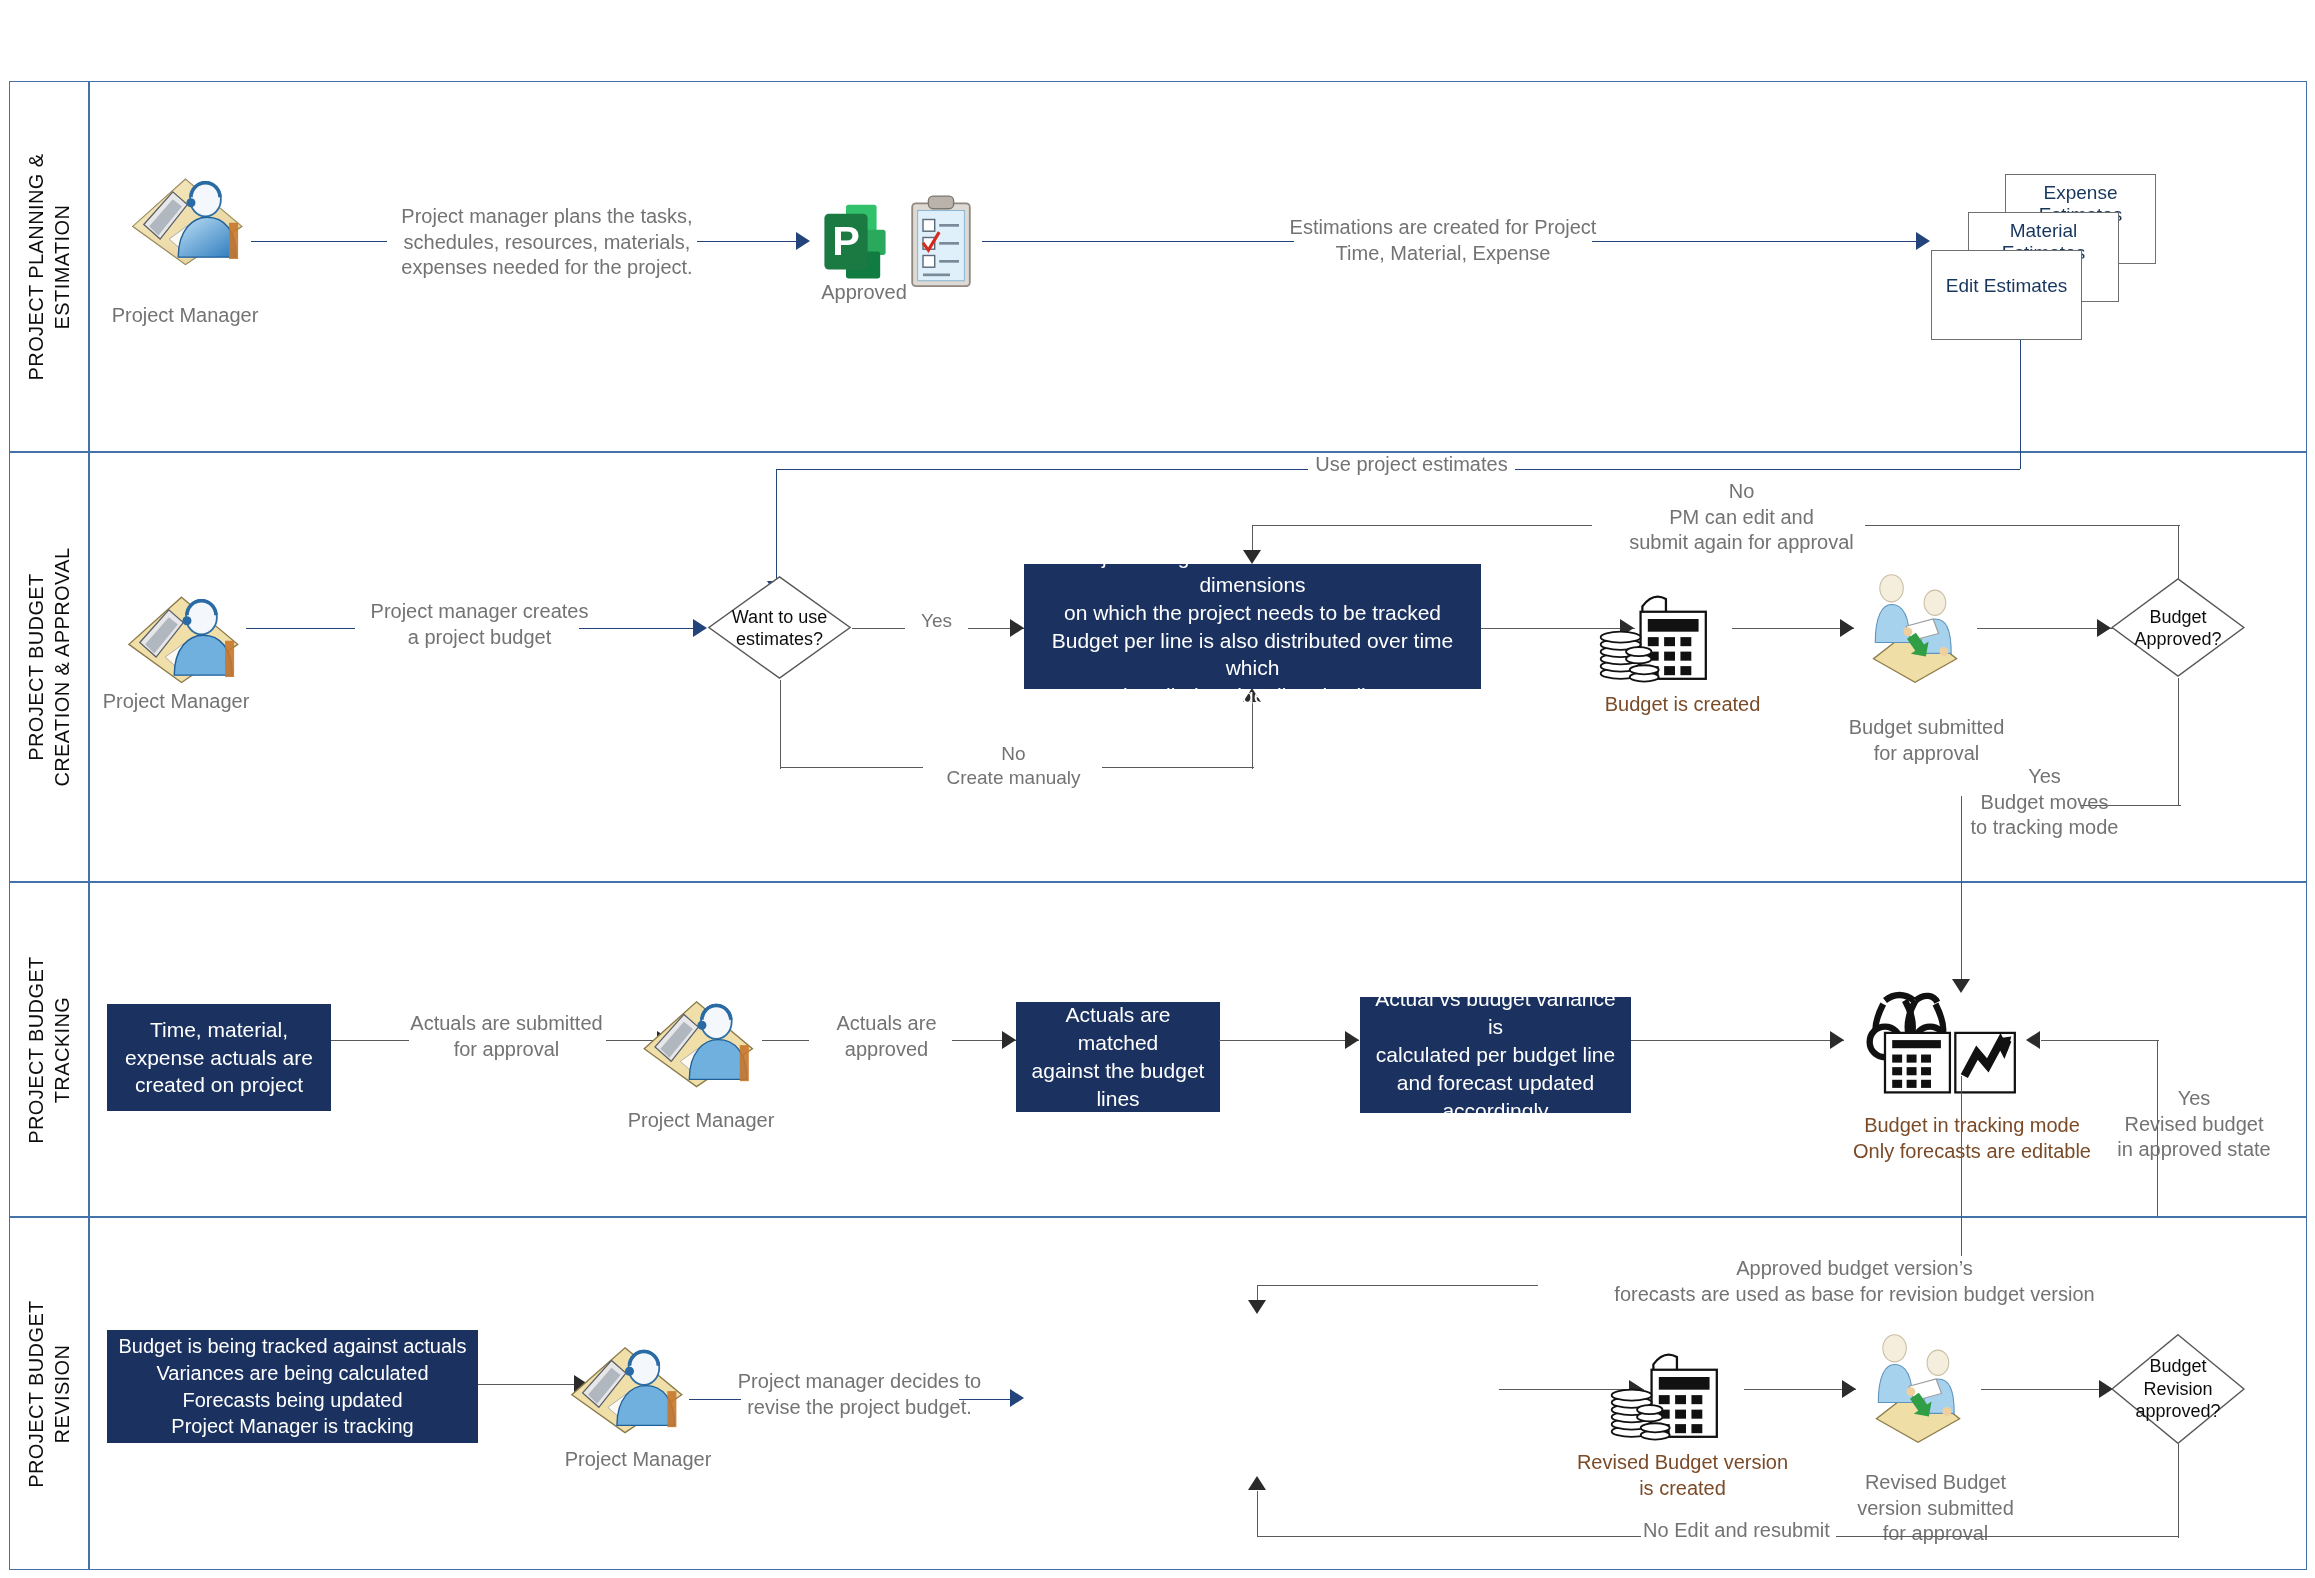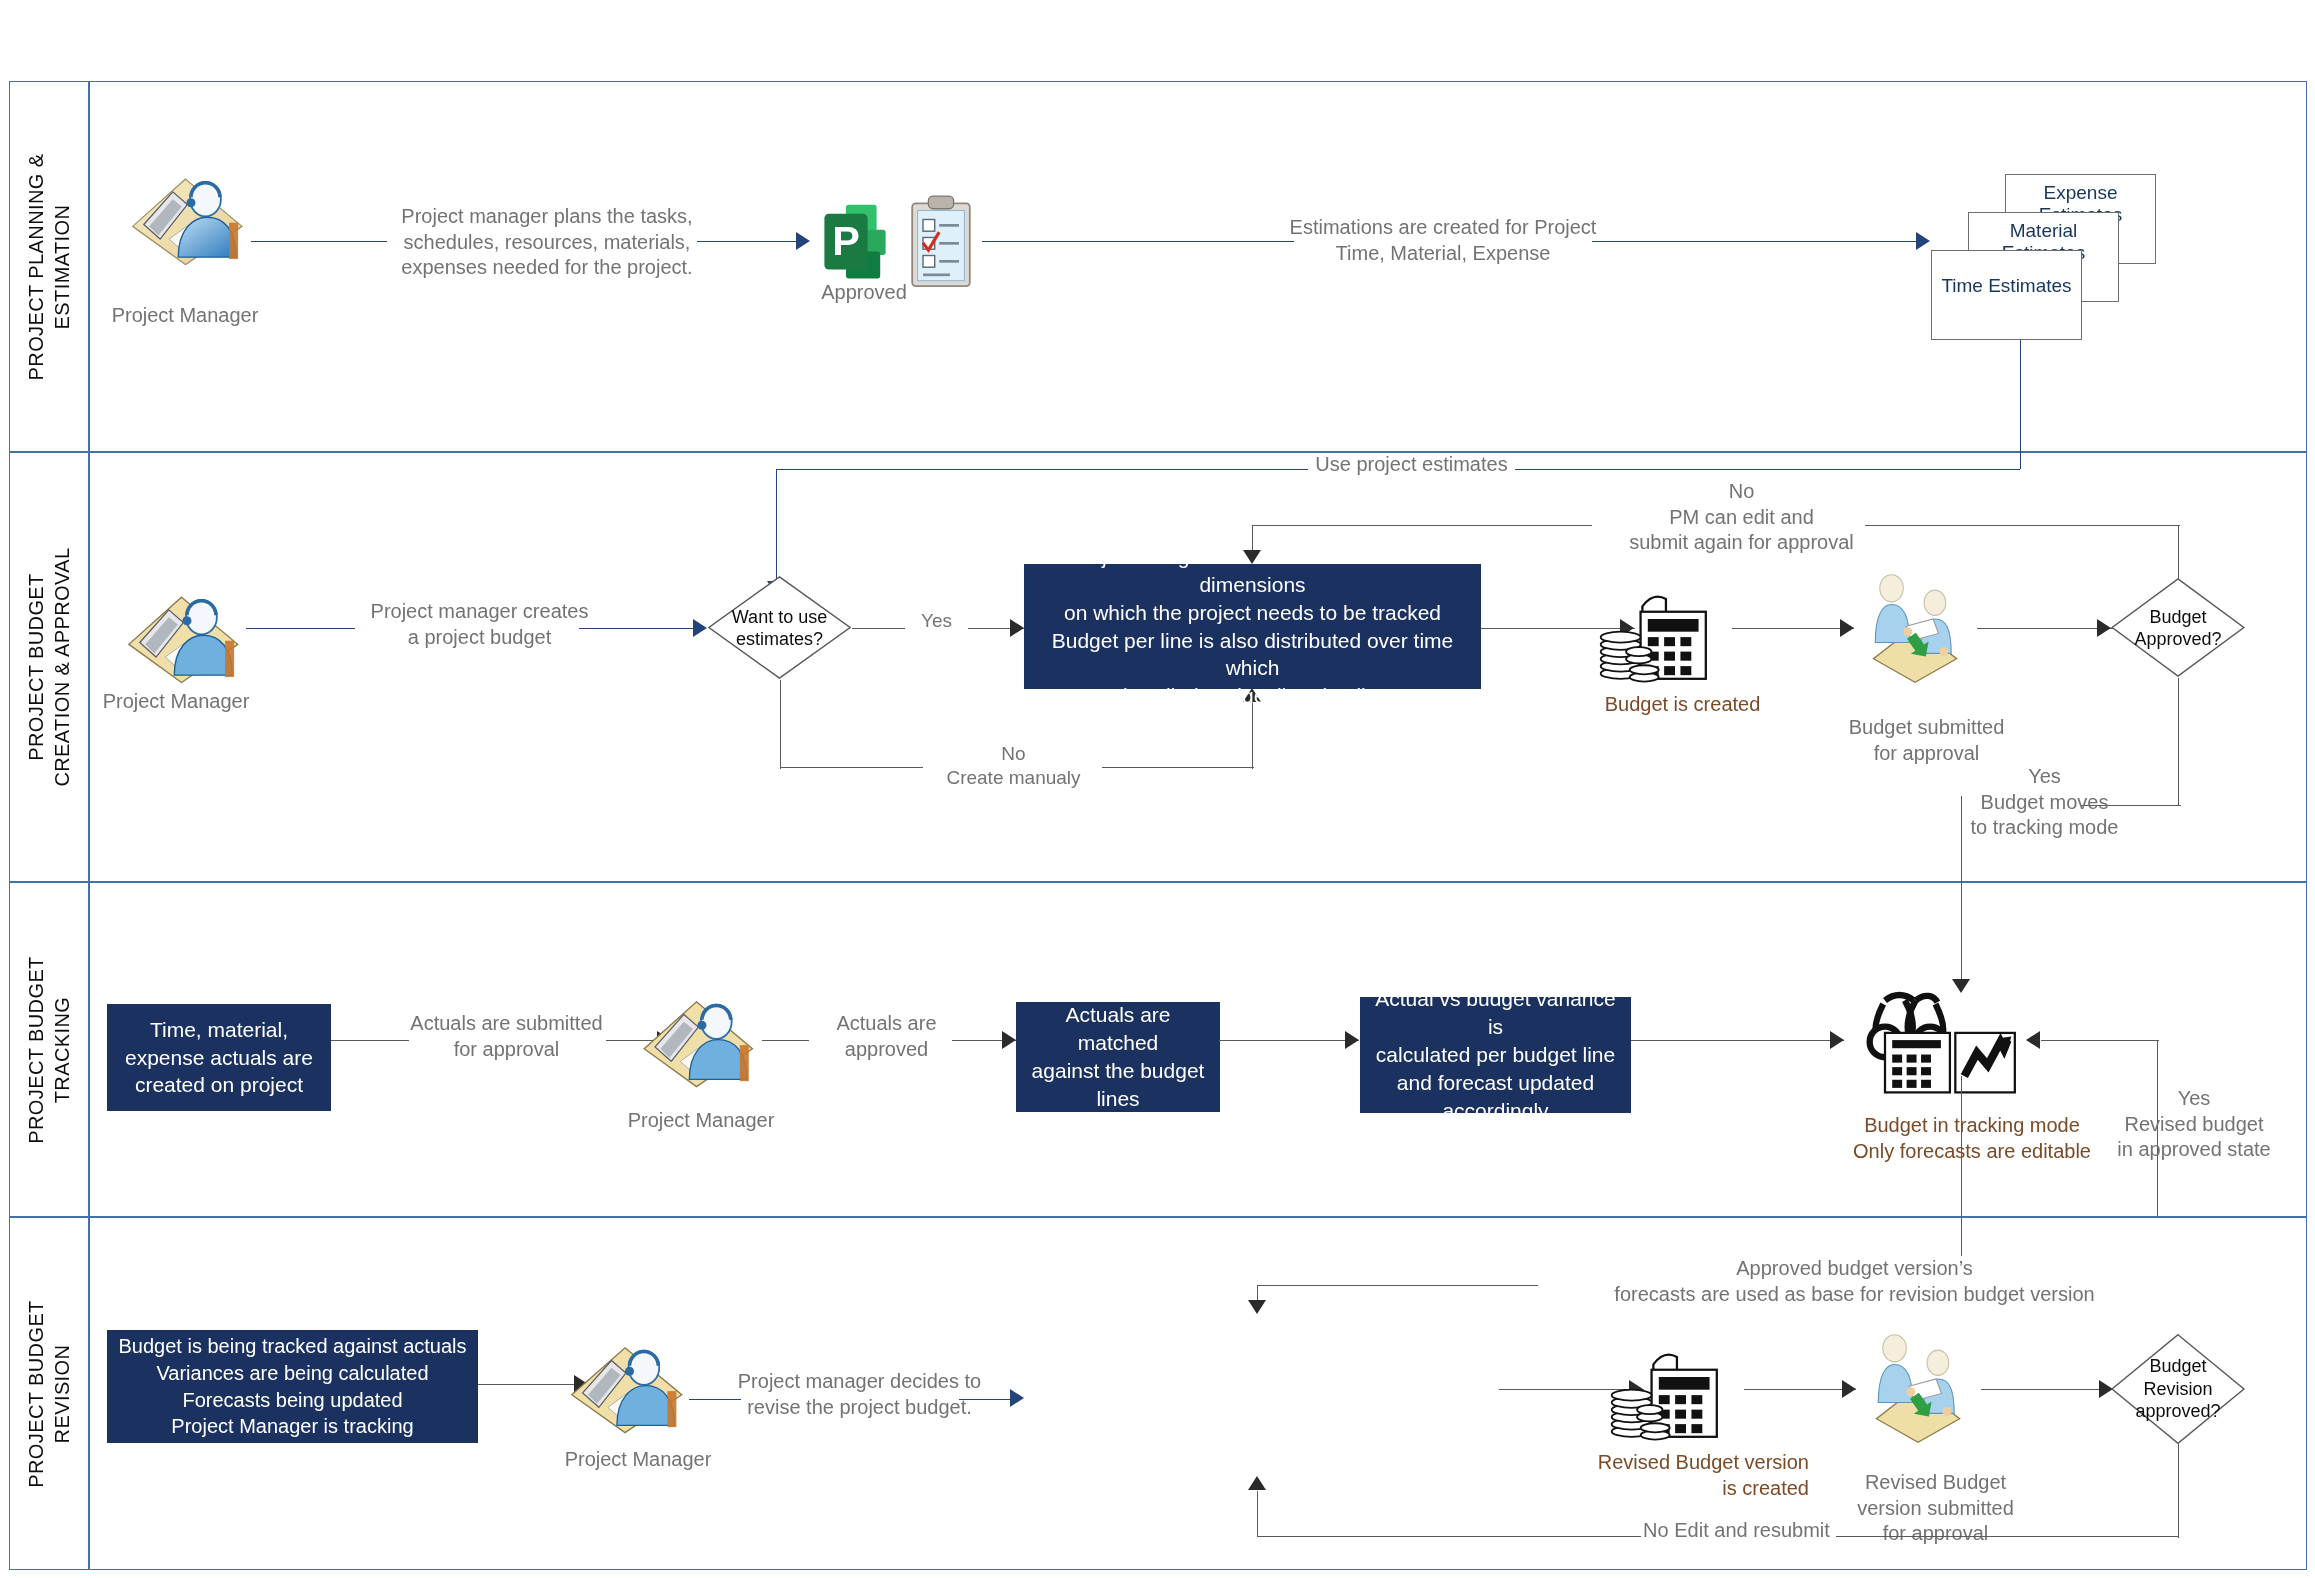--- a/index.html
+++ b/index.html
@@ -135,21 +135,21 @@
   <div class="h blue" style="left:1592px;top:241px;width:326px;"></div>
   <div class="arw r blue2" style="left:1916px;top:232px;"></div>
 
   <div class="docbox" style="left:2005px;top:174px;width:151px;height:90px;justify-content:center;align-items:flex-start;padding-top:7.2px;">
     <span>Expense Estimates</span>
   </div>
   <div class="docbox" style="left:1968px;top:212px;width:151px;height:90px;justify-content:center;align-items:flex-start;padding-top:7.2px;">
     <span>Material Estimates</span>
   </div>
   <div class="docbox" style="left:1931px;top:250px;width:151px;height:90px;justify-content:center;align-items:flex-start;padding-top:23.5px;">
-    <span>Time Estimates</span>
+    <span>Edit Estimates</span>
   </div>
 
   <div class="v blue" style="left:2020px;top:340px;height:129px;"></div>
 
   <div class="h blue" style="left:1515px;top:469px;width:505px;"></div>
   <div class="lbl" style="left:1303px;top:452px;width:217px;">Use project estimates</div>
   <div class="h blue" style="left:776px;top:469px;width:532px;"></div>
   <div class="v blue" style="left:776px;top:469px;height:113px;"></div>
   <div class="arw d blue2" style="left:767px;top:581px;"></div>
 
@@ -412,21 +412,21 @@
           <ellipse cx="36" cy="80" rx="22" ry="6"></ellipse>
         <ellipse cx="36" cy="72" rx="22" ry="6"></ellipse>
           <ellipse cx="36" cy="64" rx="22" ry="6"></ellipse>
         <ellipse cx="62" cy="108" rx="16" ry="5"></ellipse>
           <ellipse cx="62" cy="100" rx="16" ry="5"></ellipse>
         <ellipse cx="56" cy="88" rx="14" ry="5"></ellipse>
           <ellipse cx="56" cy="80" rx="14" ry="5"></ellipse>
       </g>
     </svg>
   </div>
-  <div class="lbl brown" style="left:1556px;top:1450px;width:253px;white-space:normal;text-align:right;">Revised Budget version<br>is created</div>
+  <div class="lbl brown" style="left:1556px;top:1450px;width:253px;white-space:normal;">Revised Budget version<br>is created</div>
 
   <div class="h grey" style="left:1744px;top:1389px;width:112px;"></div>
   <div class="arw r grey2" style="left:1842px;top:1380px;"></div>
 
   <div class="icon" style="left:1853px;top:1332px;width:131px;height:113px;">
     <svg viewBox="0 0 145 125" width="131" height="113">
       <polygon points="72,60 118,96 72,122 26,96" fill="#efdfa6" stroke="#8d7c49" stroke-width="1.5"></polygon>
       <ellipse cx="46" cy="18" rx="13" ry="15" fill="#f6eedd" stroke="#c9bfa6" stroke-width="1.2"></ellipse>
       <path d="M28 78 C28 48 36 36 46 36 C58 36 66 48 66 78 Z" fill="#a7d2ee" stroke="#5e93bb" stroke-width="1.2"></path>
       <ellipse cx="94" cy="34" rx="12" ry="14" fill="#f6eedd" stroke="#c9bfa6" stroke-width="1.2"></ellipse>

